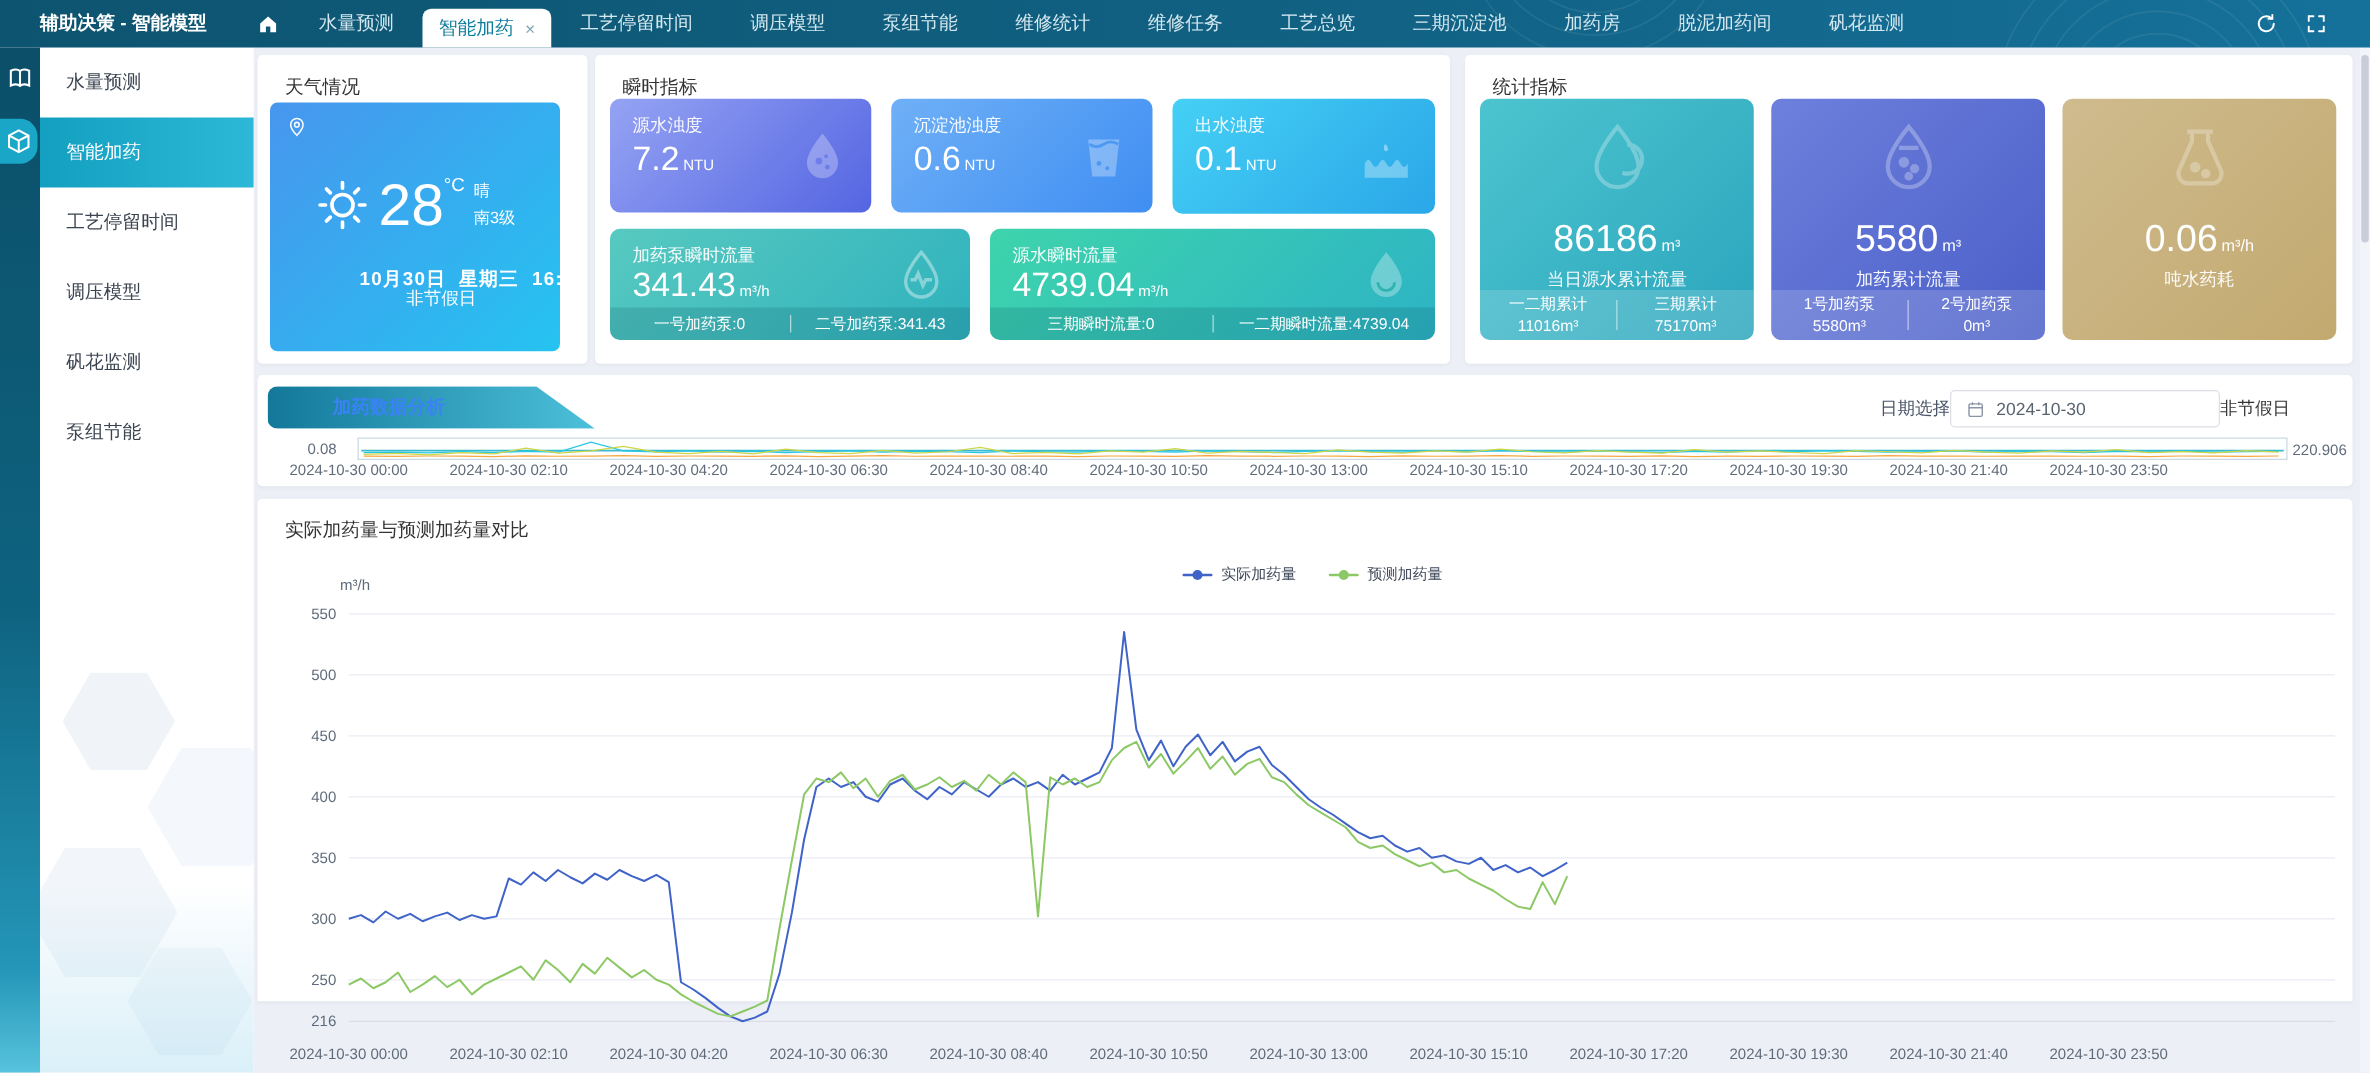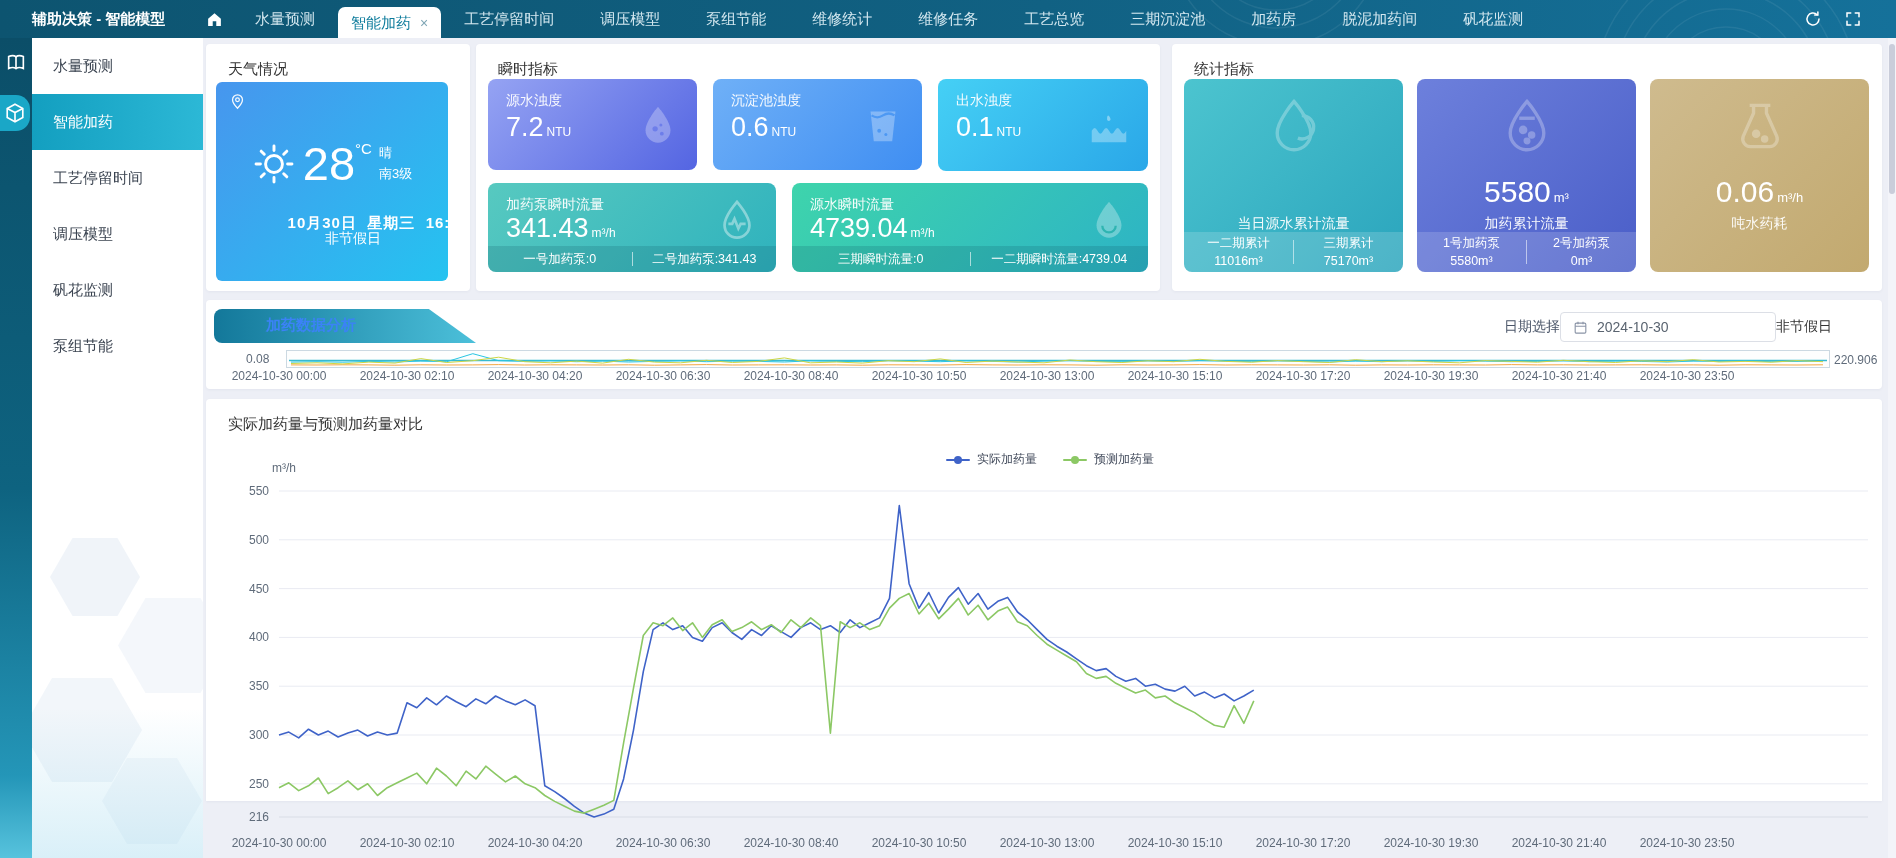--- a/index.html
+++ b/index.html
@@ -268,20 +268,21 @@
 </div>
 
 <div class="panel" style="left:1172px; top:44px; width:710px; height:247px;">
   <div class="panel-title">统计指标</div>
 
   <div class="scard" style="left: 12px; background: linear-gradient(135deg, rgb(76, 196, 207) 0%, rgb(43, 165, 189) 100%);">
     <svg class="s-icon" viewBox="0 0 24 24" fill="none" stroke="#fff" stroke-width="1.3">
         <path d="M12 2.5 C12 2.5 5.5 10 5.5 14.7 a6.5 6.5 0 0 0 13 0 C18.5 10 12 2.5 12 2.5 Z"></path>
         <path d="M15 8 a4.5 4.5 0 1 1 -1.5 8.7"></path>
       </svg>
+    <div class="s-value"><span>86186</span><span class="s-unit">m³</span></div>
     <div class="s-label">当日源水累计流量</div>
     <div class="s-footer">
       <div class="cell">
           <div>一二期累计</div>
           <div>11016m³</div>
         </div>
       <div class="vdiv"></div>
       <div class="cell">
           <div>三期累计</div>
           <div>75170m³</div>

